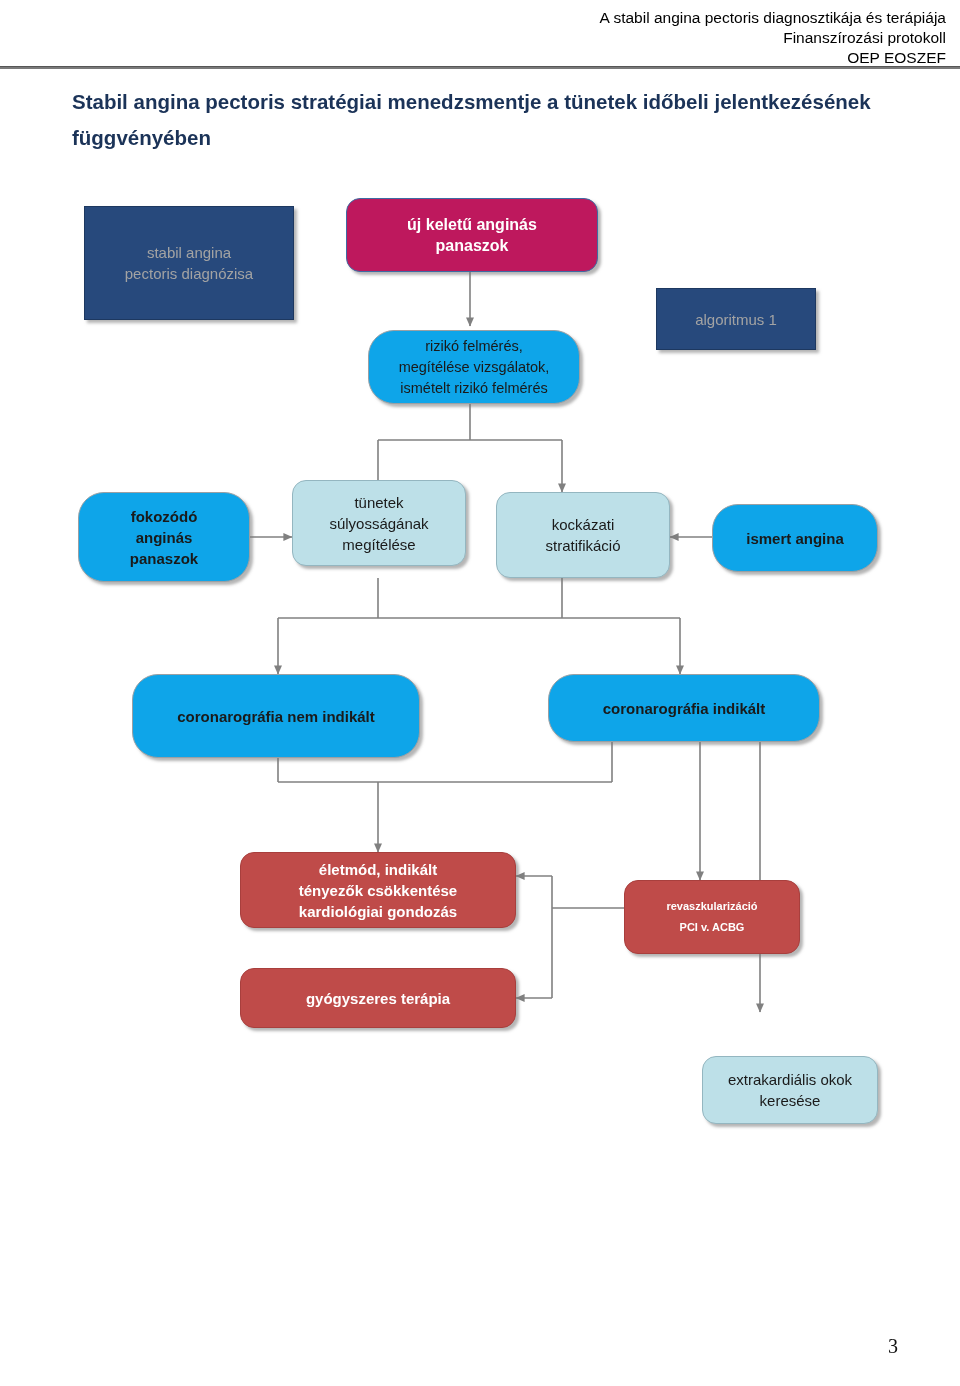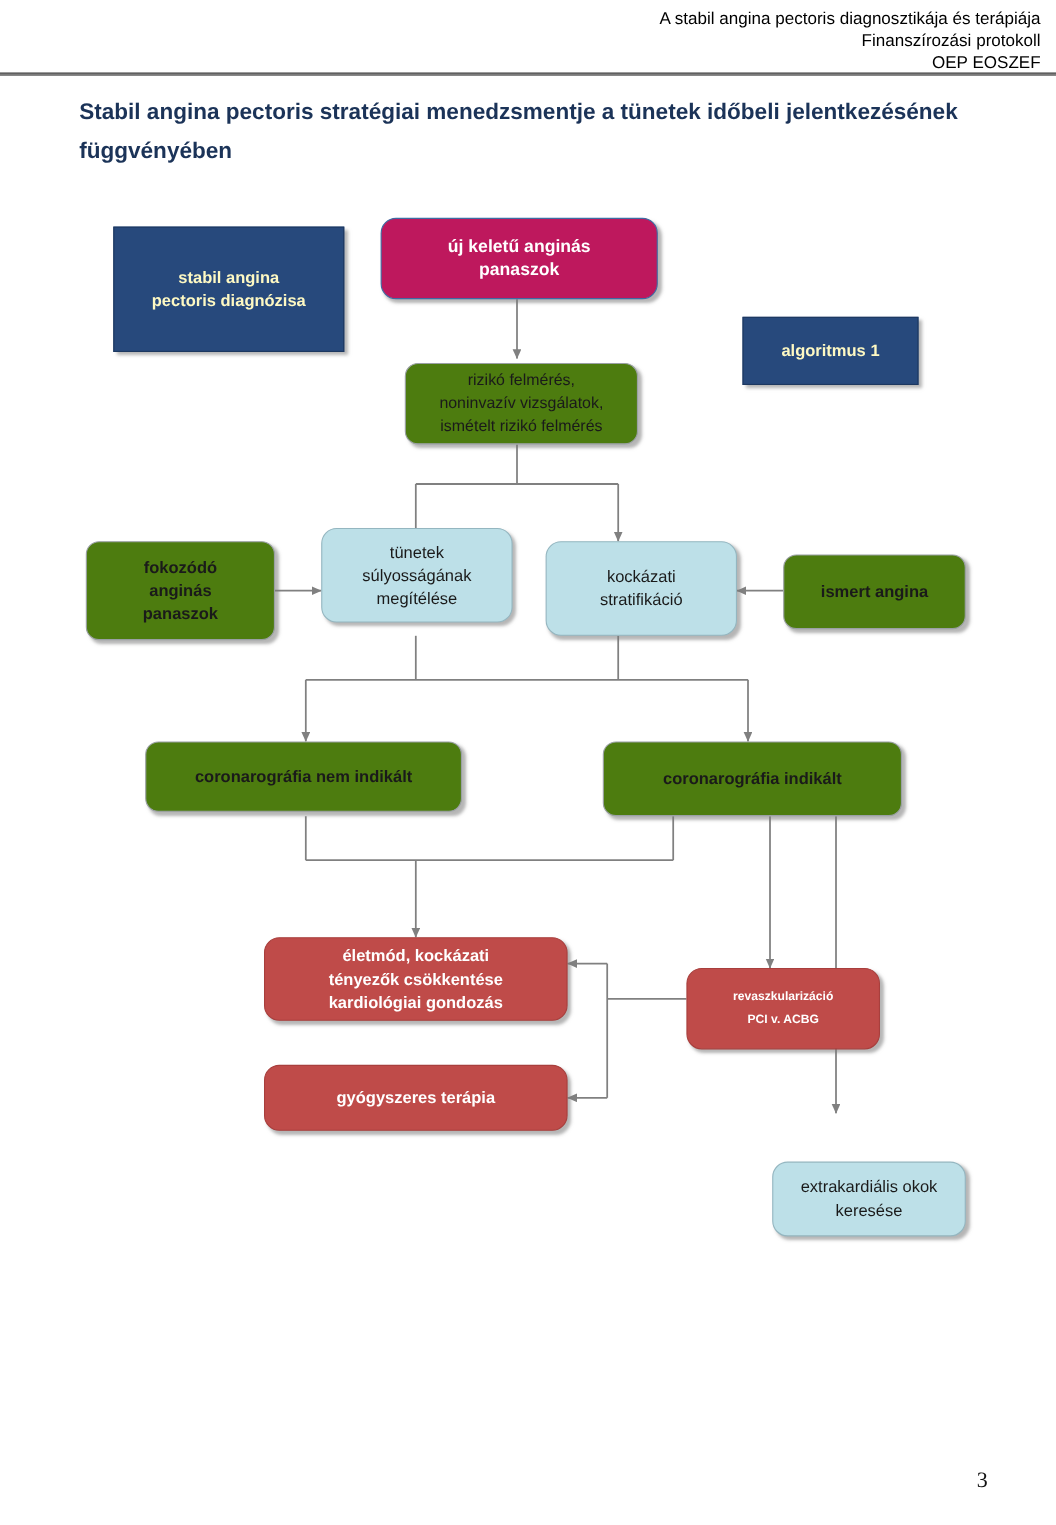--- a/index.html
+++ b/index.html
@@ -79,37 +79,36 @@
     line-height: 21px;
     z-index: 3;
   }
 
   
   .shadowed { box-shadow: 3px 3px 3px rgba(120,120,120,0.55); }
 
   
   .navy {
     background: #27497c;
-    color: #fef9c3;
-    font-weight: bold;
+    color: #a3a3a3;
+    font-weight: normal;
     border: 1px solid #1d3860;
-    margin-left: 19px;
   }
   .blue {
     background: #be185d;
     color: #ffffff;
     font-weight: bold;
     border: 1px solid #3e6ba3;
     border-radius: 14px;
   }
   .gray {
-    background: #4d7c0f;
+    background: #0ea5e9;
     color: #1a1a1a;
     border: 1px solid #9aa0a4;
-    border-radius: 12px;
+    border-radius: 26px;
   }
   .gray-bold { font-weight: bold; }
   .cyan {
     background: #bde0e8;
     color: #1a1a1a;
     border: 1px solid #94b6c0;
     border-radius: 14px;
   }
   .red {
     background: #bf4b49;
@@ -194,21 +193,21 @@
   <div class="node blue shadowed" style="left:346px; top:198px; width:252px; height:74px; font-size:16px;">
     <div>
       <span>új keletű anginás</span><br>
       <span>panaszok</span>
     </div>
   </div>
 
   <div class="node gray shadowed" style="left:368px; top:330px; width:212px; height:74px; font-size:14.5px;">
     <div>
       <span>rizikó felmérés,</span><br>
-      <span>noninvazív vizsgálatok,</span><br>
+      <span>megítélése vizsgálatok,</span><br>
       <span>ismételt rizikó felmérés</span>
     </div>
   </div>
 
   <div class="node navy shadowed" style="left:656px; top:288px; width:160px; height:62px; font-size:15px;">
     <span>algoritmus 1</span>
   </div>
 
   <div class="node gray gray-bold shadowed" style="left:78px; top:492px; width:172px; height:90px; font-size:15px;text-align:center;">
     <div>
@@ -230,31 +229,31 @@
     <div>
       <span>kockázati</span><br>
       <span>stratifikáció</span>
     </div>
   </div>
 
   <div class="node gray gray-bold shadowed" style="left:712px; top:504px; width:166px; height:68px; font-size:15px;">
     <span>ismert angina</span>
   </div>
 
-  <div class="node gray gray-bold shadowed" style="left:132px; top:674px; width:288px; height:64px; font-size:15px;justify-content:center;">
+  <div class="node gray gray-bold shadowed" style="left:132px; top:674px; width:288px; height:84px; font-size:15px;justify-content:center;">
     <span>coronarográfia nem indikált</span>
   </div>
 
   <div class="node gray gray-bold shadowed" style="left:548px; top:674px; width:272px; height:68px; font-size:15px;">
     <span>coronarográfia indikált</span>
   </div>
 
   <div class="node red shadowed" style="left:240px; top:852px; width:276px; height:76px; font-size:15px;">
     <div>
-      <span>életmód, kockázati</span><br>
+      <span>életmód, indikált</span><br>
       <span>tényezők csökkentése</span><br>
       <span>kardiológiai gondozás</span>
     </div>
   </div>
 
   <div class="node red shadowed" style="left:624px; top:880px; width:176px; height:74px; font-size:11px;">
     <div>
       <span>revaszkularizáció</span><br>
       <span>PCI v. ACBG</span>
     </div>

